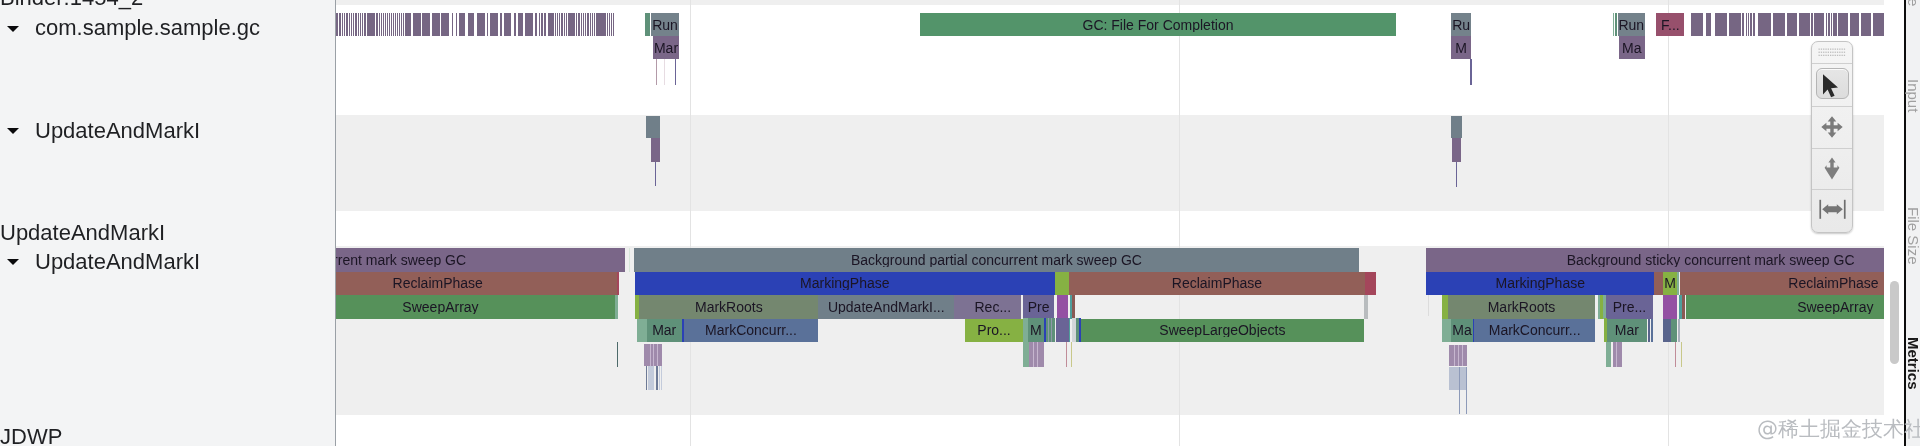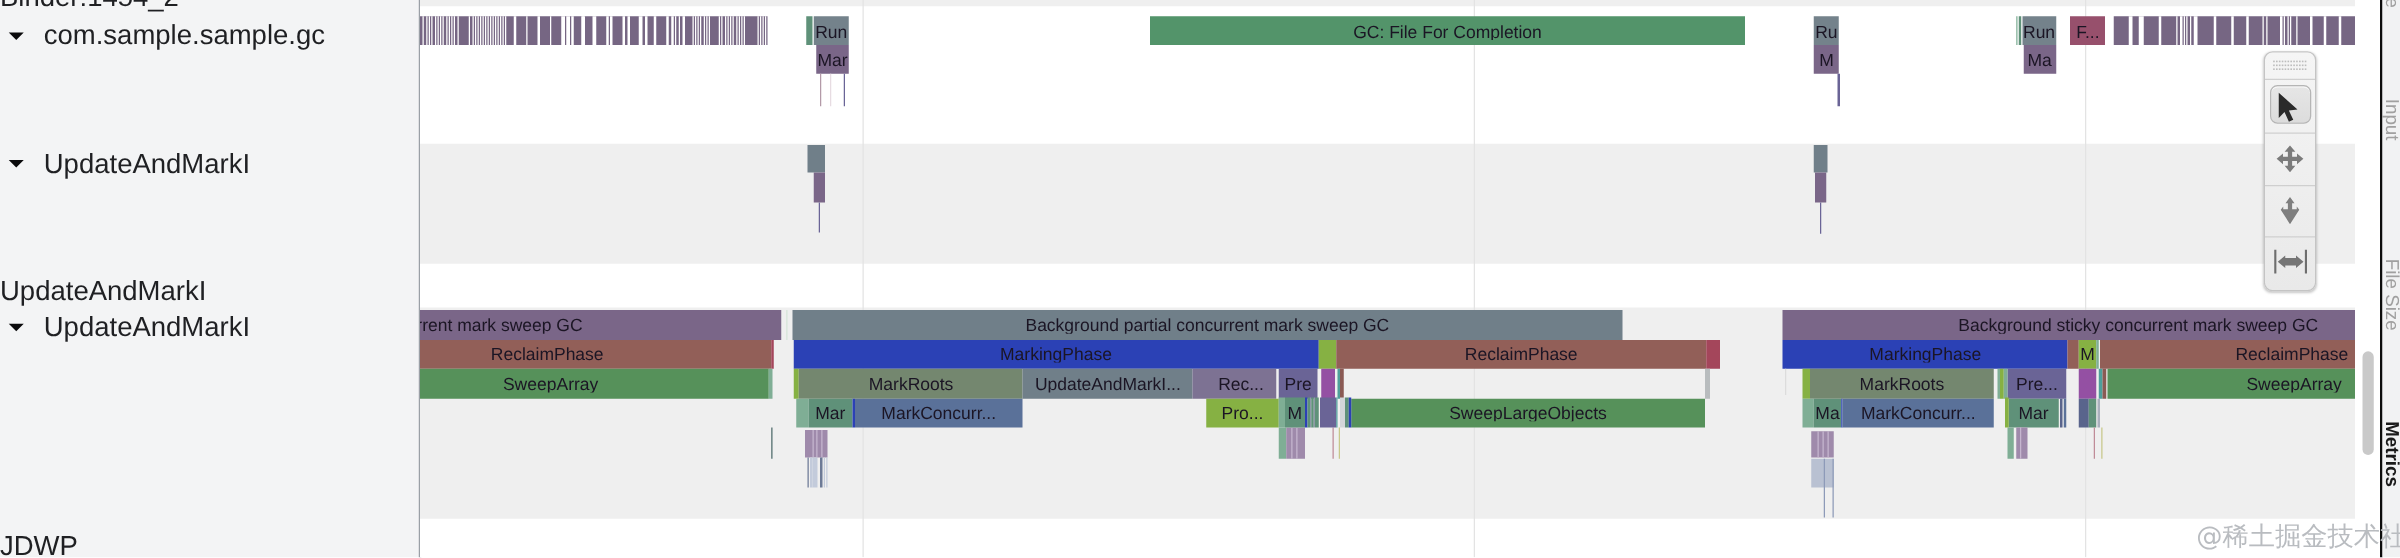--- a/index.html
+++ b/index.html
@@ -224,21 +224,21 @@
       <div class="slice" style="left: -77px; top: 271.5px; width: 357.5px; height: 23.5px; background: rgb(146, 95, 88);">
         <span>ReclaimPhase</span>
       </div>
       <div class="slice" style="left: 280.5px; top: 271.5px; width: 2.8px; height: 23.5px; background: rgb(164, 70, 91);"></div>
       <div class="slice" style="left: -69.5px; top: 295px; width: 348px; height: 23.5px; background: rgb(86, 145, 90);">
         <span>SweepArray</span>
       </div>
       <div class="slice" style="left: 278.5px; top: 295px; width: 3.5px; height: 23.5px; background: rgb(127, 174, 149);"></div>
       <div class="slice" style="left: 280.8px; top: 342px; width: 1.4px; height: 24.5px; background: rgb(77, 106, 106);"></div>
       <div class="slice" style="left: 292.7px; top: 248px; width: 1.4px; height: 23.5px; background: rgb(214, 229, 217);"></div>
-      <div class="slice" style="left: 297.9px; top: 248px; width: 664px; height: 23.5px; background: rgb(112, 127, 137);">
+      <div class="slice" style="left: 297.9px; top: 248px; width: 725px; height: 23.5px; background: rgb(112, 127, 137);">
         <span>Background partial concurrent mark sweep GC</span>
       </div>
       <div class="slice" style="left: 298.6px; top: 271.5px; width: 420.4px; height: 23.5px; background: rgb(43, 65, 181);">
         <span>MarkingPhase</span>
       </div>
       <div class="slice" style="left: 719px; top: 271.5px; width: 14px; height: 23.5px; background: rgb(134, 177, 67);"></div>
       <div class="slice" style="left: 733px; top: 271.5px; width: 295.9px; height: 23.5px; background: rgb(146, 95, 88);">
         <span>ReclaimPhase</span>
       </div>
       <div class="slice" style="left: 1028.9px; top: 271.5px; width: 10.7px; height: 23.5px; background: rgb(164, 70, 91);"></div>

